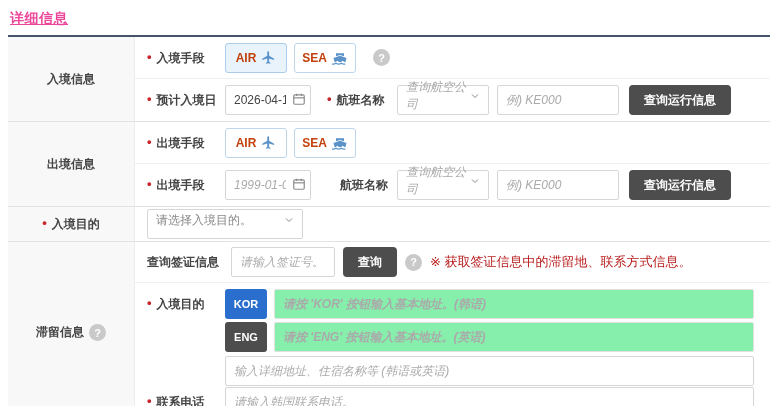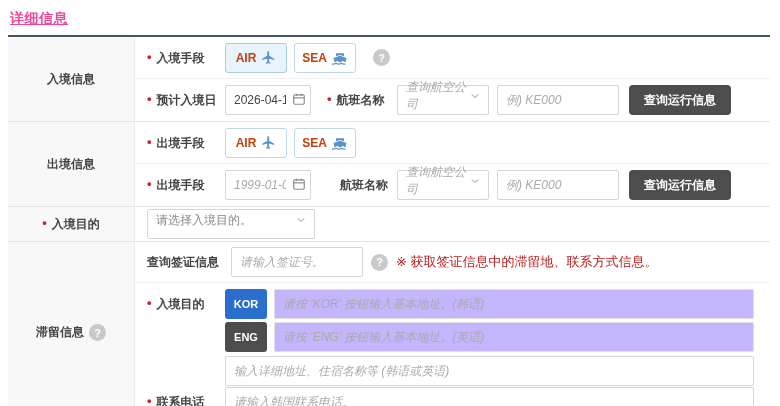--- a/index.html
+++ b/index.html
@@ -37,33 +37,33 @@
     width: 62px; height: 30px; border-radius: 3px; margin-right: 7px;
     display: inline-flex; align-items: center; justify-content: center; gap: 5px;
     font-weight: bold; font-size: 12px; color: #c2410c; cursor: pointer;
     background: #fff; border: 1px solid #bdd6ec;
   }
   .tbtn.selected { background: #e9f3fb; border-color: #a8cce9; }
 
   
   input { font-family: inherit; font-size: 12px; color: #444; border: 1px solid #d6d6d6; border-radius: 2px; height: 30px; padding: 0 8px; outline: none; }
   input::placeholder { color: #aaa; font-style: italic; }
-  input:disabled, input.disabled { background: #c4b5fd; border-color: #e0e0e0; }
+  input:disabled, input.disabled { background: #86efac; border-color: #e0e0e0; font-weight: bold; }
 
   .datebox { position: relative; width: 86px; }
   .datebox input { width: 100%; padding-right: 24px; }
   .datebox .cal { position: absolute; right: 5px; top: 7px; }
 
   .fake-select {
     height: 30px; border: 1px solid #d6d6d6; border-radius: 2px; background: #fff;
     display: inline-flex; align-items: center; justify-content: space-between;
     padding: 0 7px 8px 8px; cursor: pointer; color: #888;
   }
   .fake-select .sel-text.italic { font-style: italic; color: #a9a9a9; }
-  .w90 { width: 92px; } .w165 { width: 168px; gap: 15px; }
+  .w90 { width: 92px; } .w165 { width: 156px; gap: 15px; }
 
   .dark-btn {
     height: 30px; background: #4d4d4d; color: #fff; font-weight: bold; font-size: 12px;
     border: none; border-radius: 4px; padding: 0 15px; cursor: pointer; font-family: inherit;
   }
 
   .qicon {
     width: 17px; height: 17px; border-radius: 50%; background: #c9c9c9; color: #fff;
     display: inline-flex; align-items: center; justify-content: center;
     font-size: 11px; font-weight: bold; flex: 0 0 17px; cursor: pointer;
@@ -75,21 +75,21 @@
     font-weight: bold; font-size: 11px; margin-right: 7px; cursor: pointer; font-family: inherit; flex: 0 0 42px;
   }
   .lang-btn.kor { background: #2b6fce; }
   .lang-btn.eng { background: #4d4d4d; }
 
   .flex1 { flex: 1; }
   .ml16 { margin-left: 16px; }
   .ml10 { margin-left: 10px; }
   .ml8 { margin-left: 8px; }
   .note { color: #b91c1c; font-size: 13px; }
-  .w130 { width: 132px; }
+  .w130 { width: 104px; }
   .w150 { width: 122px; }
   svg { display: block; }
 </style>
 </head>
 <body>
 
 <div class="page">
   <div class="page-title">详细信息</div>
 
   <div class="form-table">
@@ -217,20 +217,21 @@
 
     <div class="trow">
       <div class="th">
         <span>滞留信息</span>
         <span class="qicon"></span>
       </div>
       <div class="td">
         <div class="subrow sep h41">
           <span class="flabel">查询签证信息</span>
           <input type="text" class="w130" placeholder="请输入签证号。" style="">
+          <button class="dark-btn ml8">查询</button>
           <span class="qicon ml8"></span>
           <span class="note ml8">※ 获取签证信息中的滞留地、联系方式信息。</span>
         </div>
 
         <div class="subrow h36" style="padding-top:5px">
           <span class="flabel narrow req">入境目的</span>
           <button class="lang-btn kor">KOR</button>
           <input type="text" class="flex1 disabled" disabled="" placeholder="请按 'KOR' 按钮输入基本地址。(韩语)" style="">
         </div>
 

